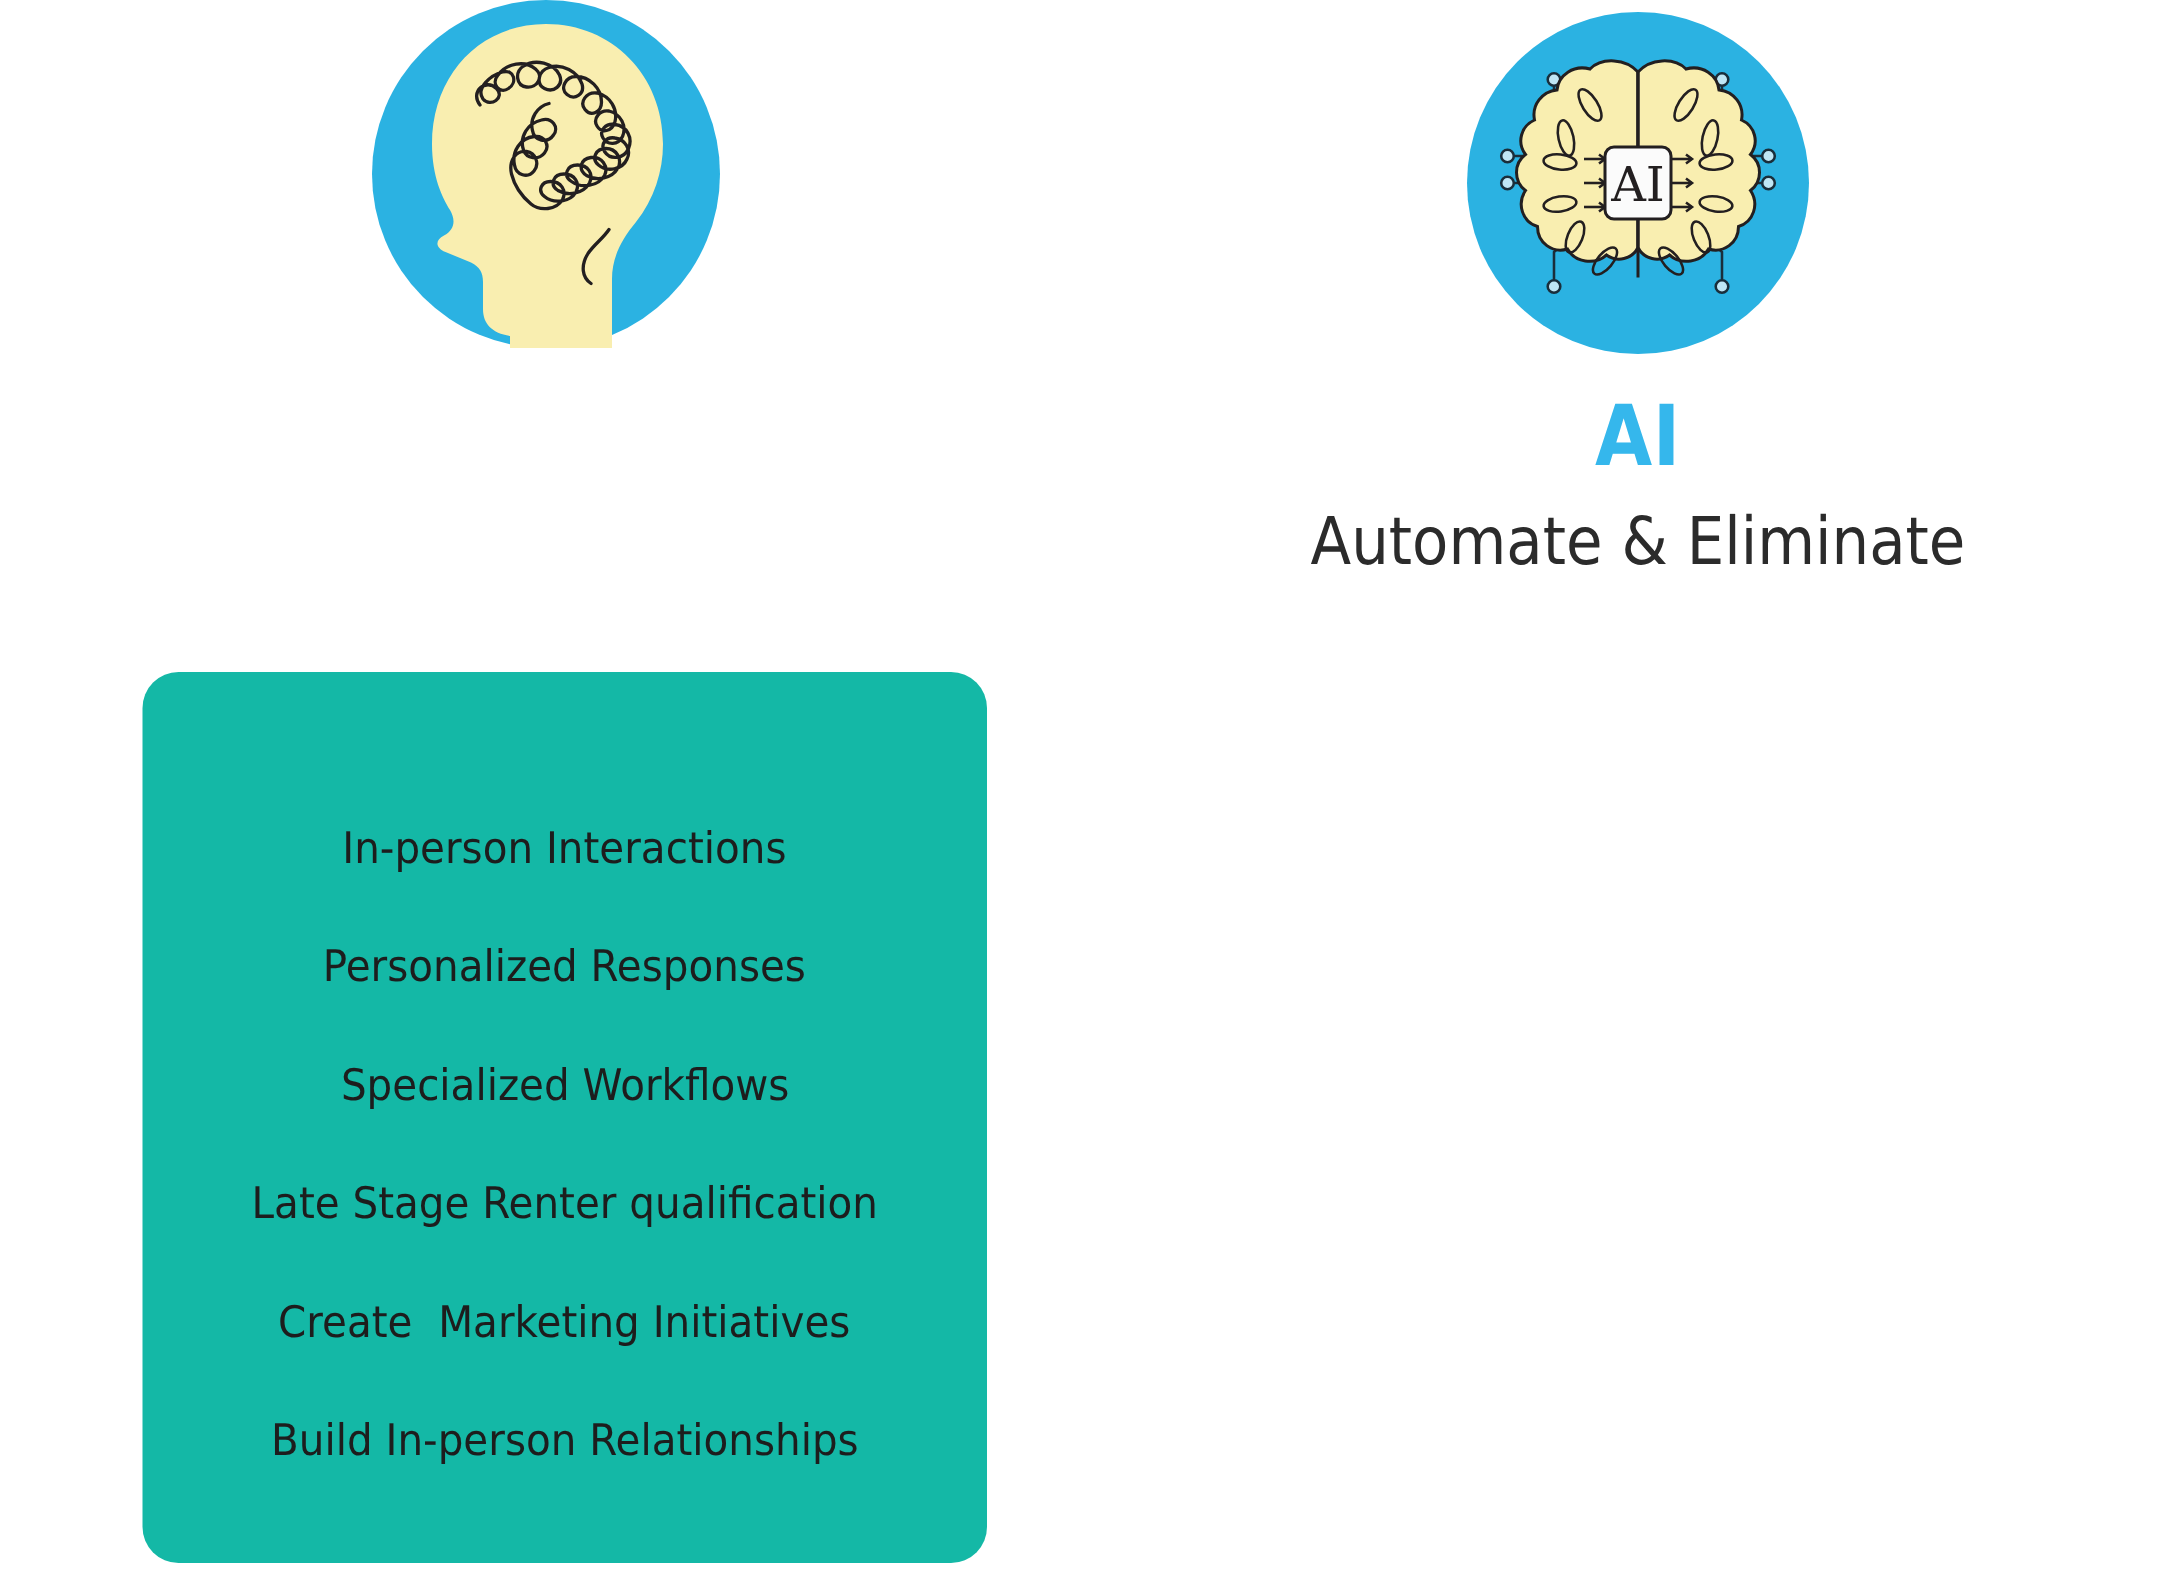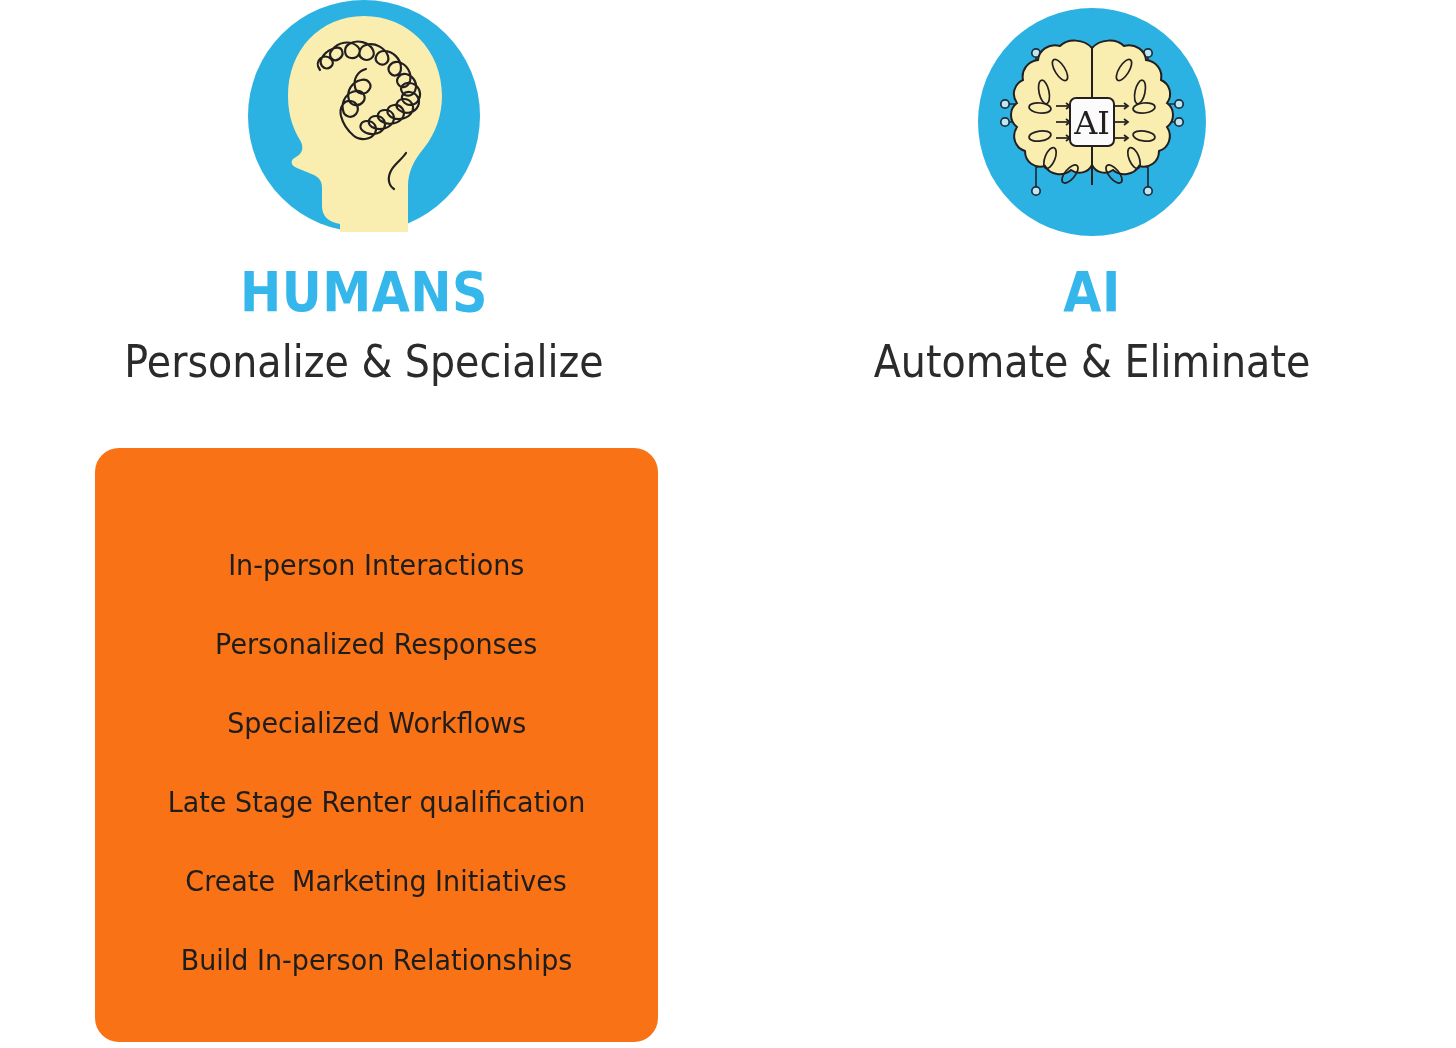--- a/index.html
+++ b/index.html
@@ -78,21 +78,21 @@
     color: #2b2b2b;
     margin: 14px 0 0 0;
     transform: scaleX(0.9);
   }
 
   
   .panel {
     position: absolute;
     top: 448px;
     height: 594px;
-    background: #f97316;
+    background: #14b8a6;
     border-radius: 24px;
   }
   .panel.left-panel  { left: 95px;  width: 563px; }
 
   .panel-list {
     position: absolute;
     top: 0;
     left: 0;
     right: 0;
     padding-top: 78px;
@@ -196,24 +196,20 @@
                    c -4 6, -13 4, -14 -3
                    c -2 -8, 3 -16, 11 -18"></path>
 
           <path d="M158 153
                    c -4 6, -10 10, -14 16
                    c -5 8, -4 16, 2 20"></path>
         </g>
       </svg>
     </div>
 
-    <div class="headings">
-      <div class="title">HUMANS</div>
-      <div class="subtitle">Personalize &amp; Specialize</div>
-    </div>
 
     <div class="panel left-panel">
       <div class="panel-list">
         <div class="list-item">In-person Interactions</div>
         <div class="list-item">Personalized Responses</div>
         <div class="list-item">Specialized Workflows</div>
         <div class="list-item">Late Stage Renter qualification</div>
         <div class="list-item">Create  Marketing Initiatives</div>
         <div class="list-item">Build In-person Relationships</div>
       </div>

